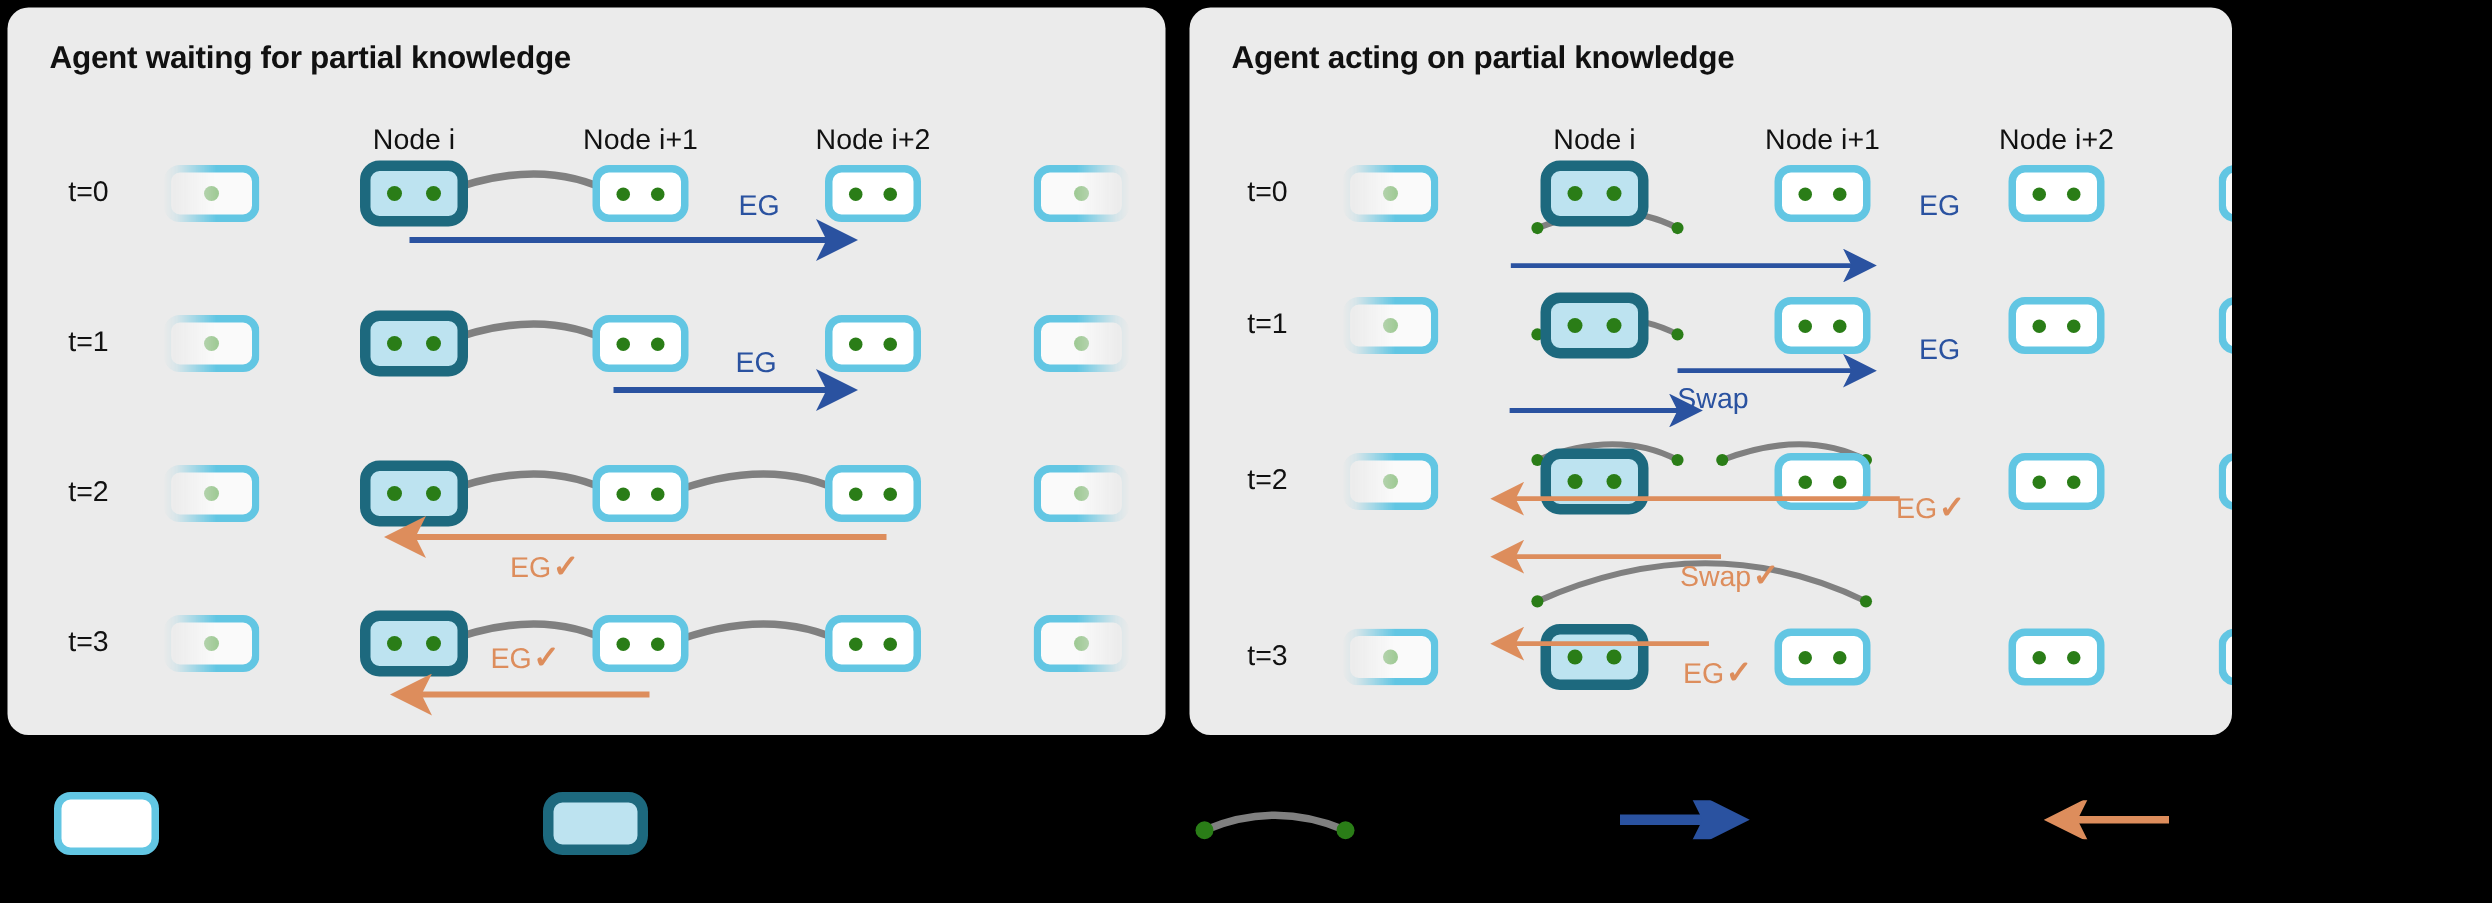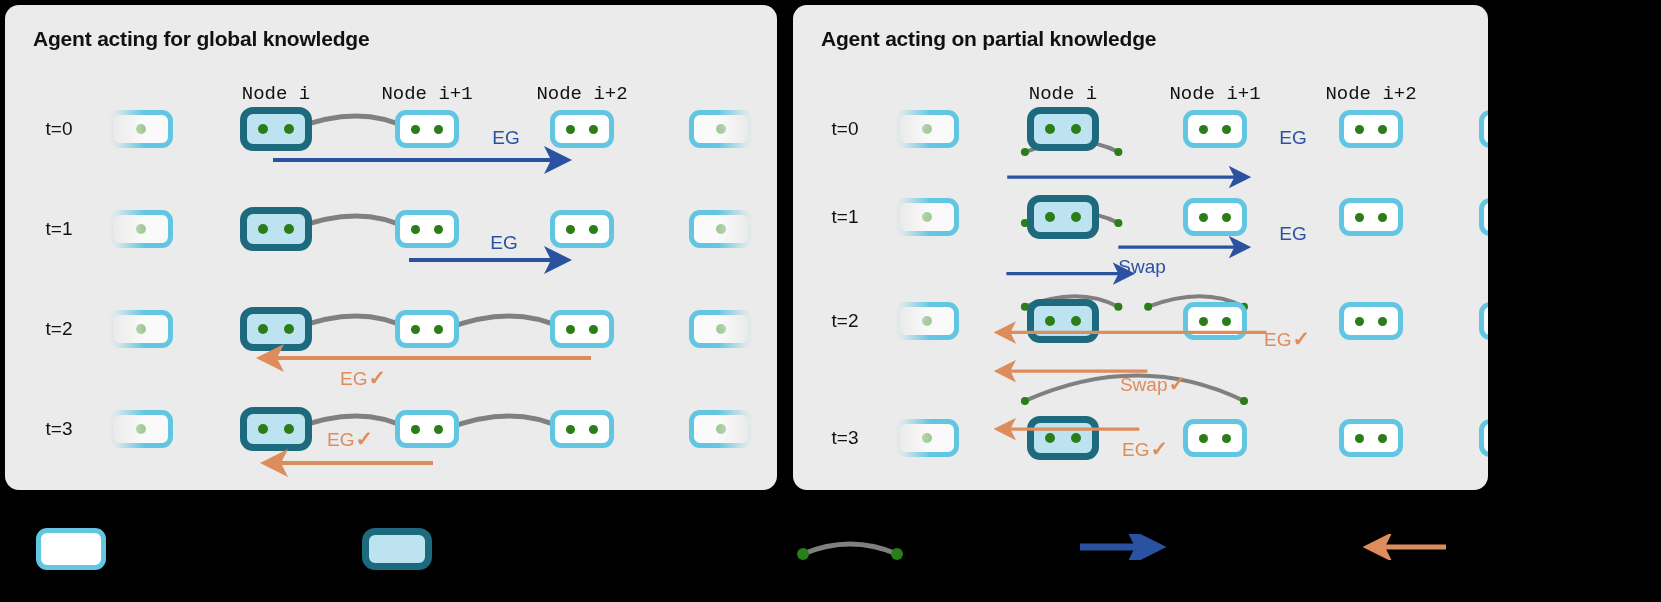--- a/index.html
+++ b/index.html
@@ -35,21 +35,20 @@
     white-space:nowrap;
   }
 
   
   .node-label{
     position:absolute;
     font-size:19px;
     color:#111111;
     white-space:nowrap;
     transform:translateX(-50%);
-    font-family:Liberation Mono, monospace;
   }
 
   
   .t-label{
     position:absolute;
     font-size:19px;
     color:#111111;
     white-space:nowrap;
     transform:translate(-50%,-50%);
   }
@@ -136,21 +135,21 @@
     font-size:16px;color:#000000;white-space:nowrap;
   }
 </style>
 </head>
 <body>
 
 <div class="stage">
 
   <div class="panel" id="panel-left">
 
-    <div class="panel-title">Agent acting for global knowledge</div>
+    <div class="panel-title">Agent waiting for partial knowledge</div>
 
     <div class="node-label" style="left:271px;top:78px;">Node i</div>
     <div class="node-label" style="left:422px;top:78px;">Node i+1</div>
     <div class="node-label" style="left:577px;top:78px;">Node i+2</div>
 
     <div class="t-label" style="left:54px;top:124px;">t=0</div>
     <div class="t-label" style="left:54px;top:224px;">t=1</div>
     <div class="t-label" style="left:54px;top:324px;">t=2</div>
     <div class="t-label" style="left:54px;top:424px;">t=3</div>
 

